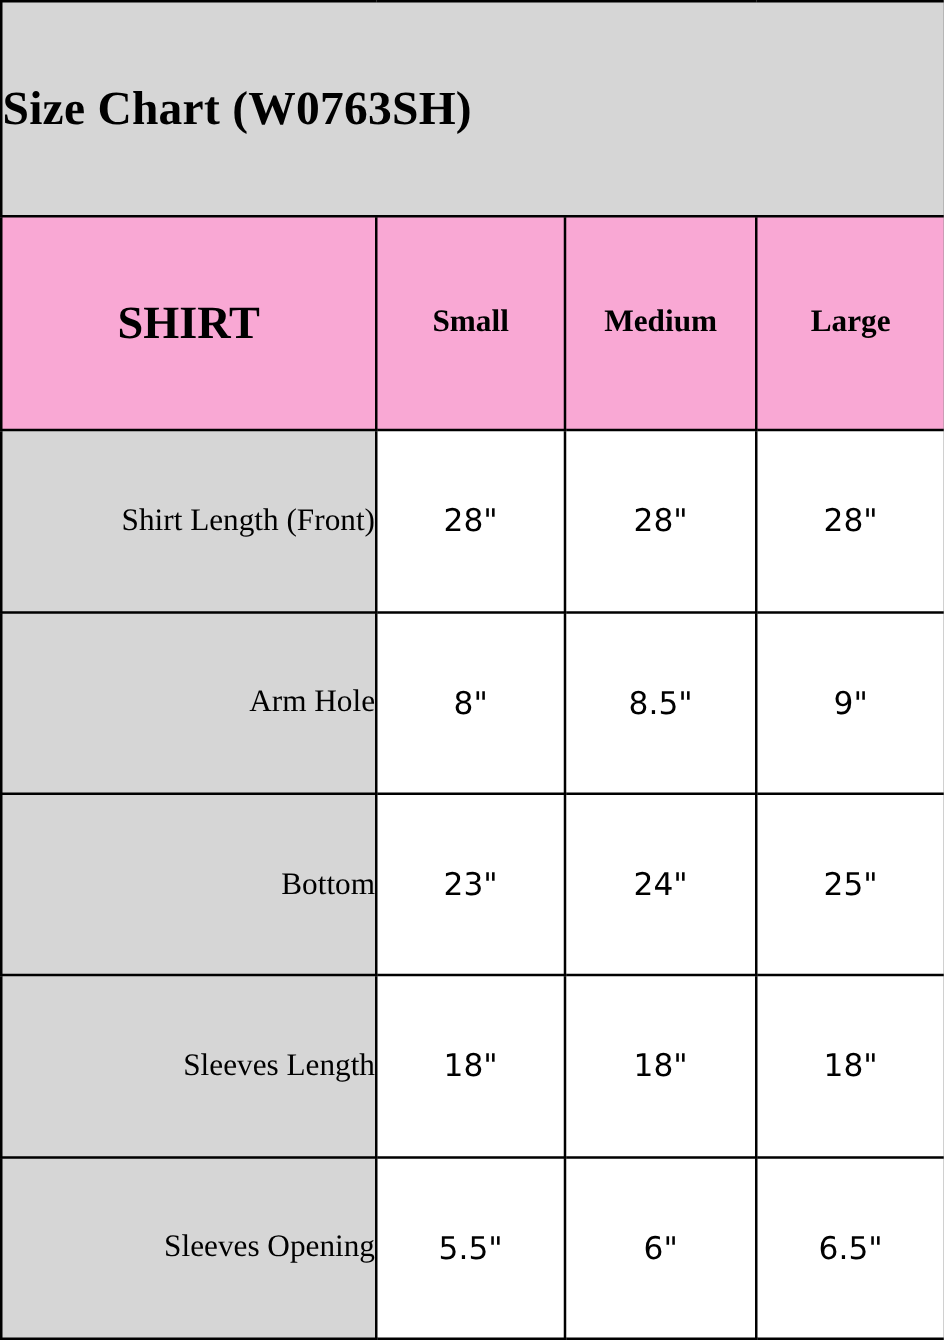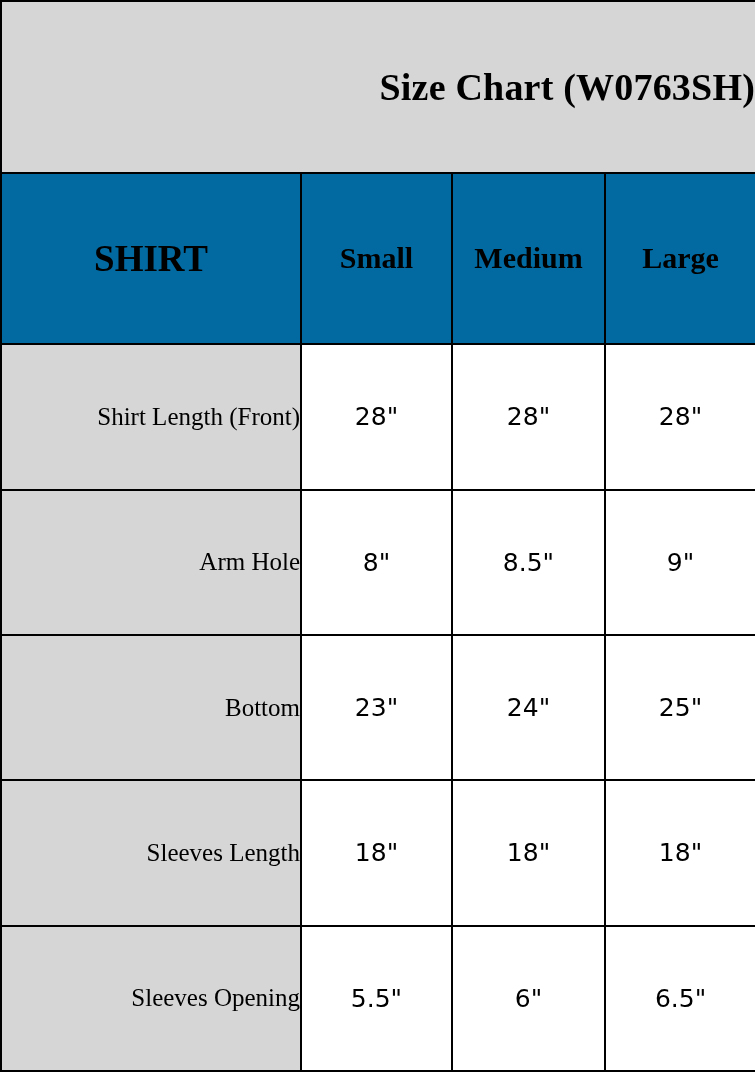--- a/index.html
+++ b/index.html
@@ -21,37 +21,37 @@
     border-collapse: collapse;
     table-layout: fixed;
   }
   .chart td, .chart th {
     border: 2px solid #000000;
     padding: 0;
     margin: 0;
   }
   .title-cell {
     background: #d6d6d6;
-    text-align: right;
+    text-align: left;
     font-size: 38px;
     font-weight: bold;
     height: 122px;
     letter-spacing: 0.2px;
   }
   .head-row td {
-    background: #0369a1;
+    background: #f9a8d4;
     height: 122px;
     text-align: center;
     font-weight: bold;
   }
   .head-label {
     font-size: 37px;
   }
   .head-size {
-    font-size: 30px;
+    font-size: 25px;
   }
   .row-label {
     background: #d6d6d6;
     font-size: 25px;
     padding-left: 10px;
     height: 103px;
     text-align: right;
   }
   .row-value {
     background: #ffffff;

